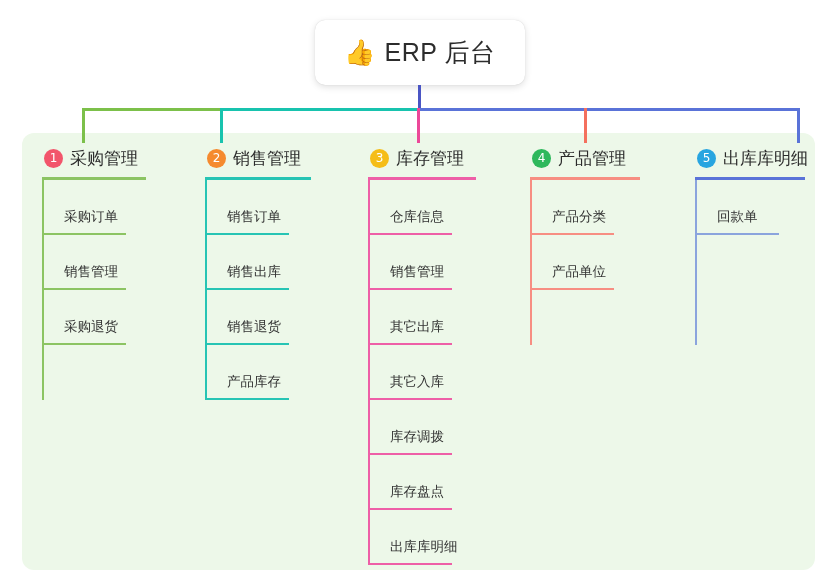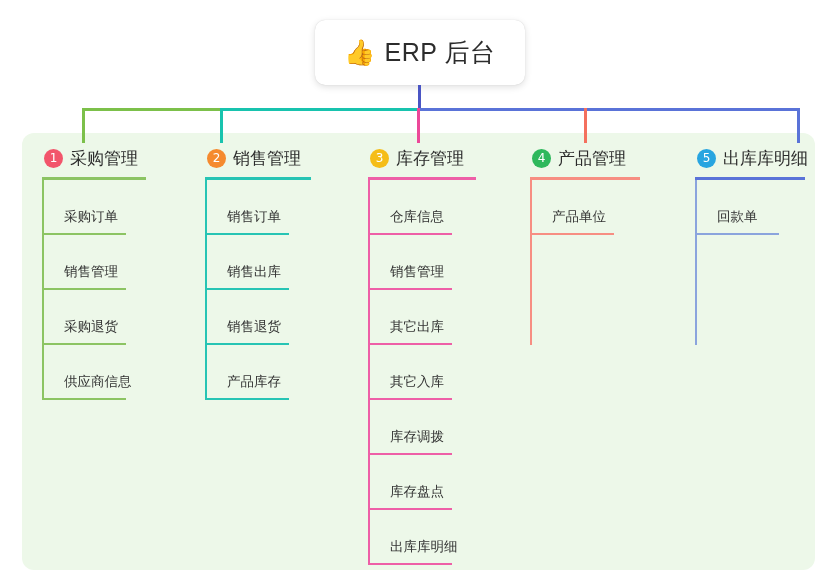--- a/index.html
+++ b/index.html
@@ -158,24 +158,20 @@
             <div class="leaf-rule" style="width: 84px; background: rgb(140, 196, 99);"></div>
           </div>
           <div class="leaf">
             <span class="leaf-label">销售管理</span>
             <div class="leaf-rule" style="width: 84px; background: rgb(140, 196, 99);"></div>
           </div>
           <div class="leaf">
             <span class="leaf-label">采购退货</span>
             <div class="leaf-rule" style="width: 84px; background: rgb(140, 196, 99);"></div>
           </div>
-          <div class="leaf">
-            <span class="leaf-label">供应商信息</span>
-            <div class="leaf-rule" style="width: 84px; background: rgb(140, 196, 99);"></div>
-          </div>
         </div>
       </div>
       <div class="column" style="left: 205px;">
         <div class="col-header">
           <span class="badge" style="background: rgb(245, 138, 46);">2</span>
           <span class="col-title">销售管理</span>
         </div>
         <div class="col-rule" style="width: 106px; background: rgb(39, 196, 180);"></div>
         <div class="leaf-area">
           <div class="leaf-spine" style="background: rgb(39, 196, 180); height: 220px;"></div>
@@ -237,20 +233,24 @@
       </div>
       <div class="column" style="left: 530px;">
         <div class="col-header">
           <span class="badge" style="background: rgb(46, 184, 92);">4</span>
           <span class="col-title">产品管理</span>
         </div>
         <div class="col-rule" style="width: 110px; background: rgb(247, 142, 130);"></div>
         <div class="leaf-area">
           <div class="leaf-spine" style="background: rgb(247, 142, 130); height: 165px;"></div>
           <div class="leaf">
+            <span class="leaf-label">产品分类</span>
+            <div class="leaf-rule" style="width: 84px; background: rgb(247, 142, 130);"></div>
+          </div>
+          <div class="leaf">
             <span class="leaf-label">产品单位</span>
             <div class="leaf-rule" style="width: 84px; background: rgb(247, 142, 130);"></div>
           </div>
         </div>
       </div>
       <div class="column" style="left: 695px;">
         <div class="col-header">
           <span class="badge" style="background: rgb(40, 165, 224);">5</span>
           <span class="col-title">出库库明细</span>
         </div>

